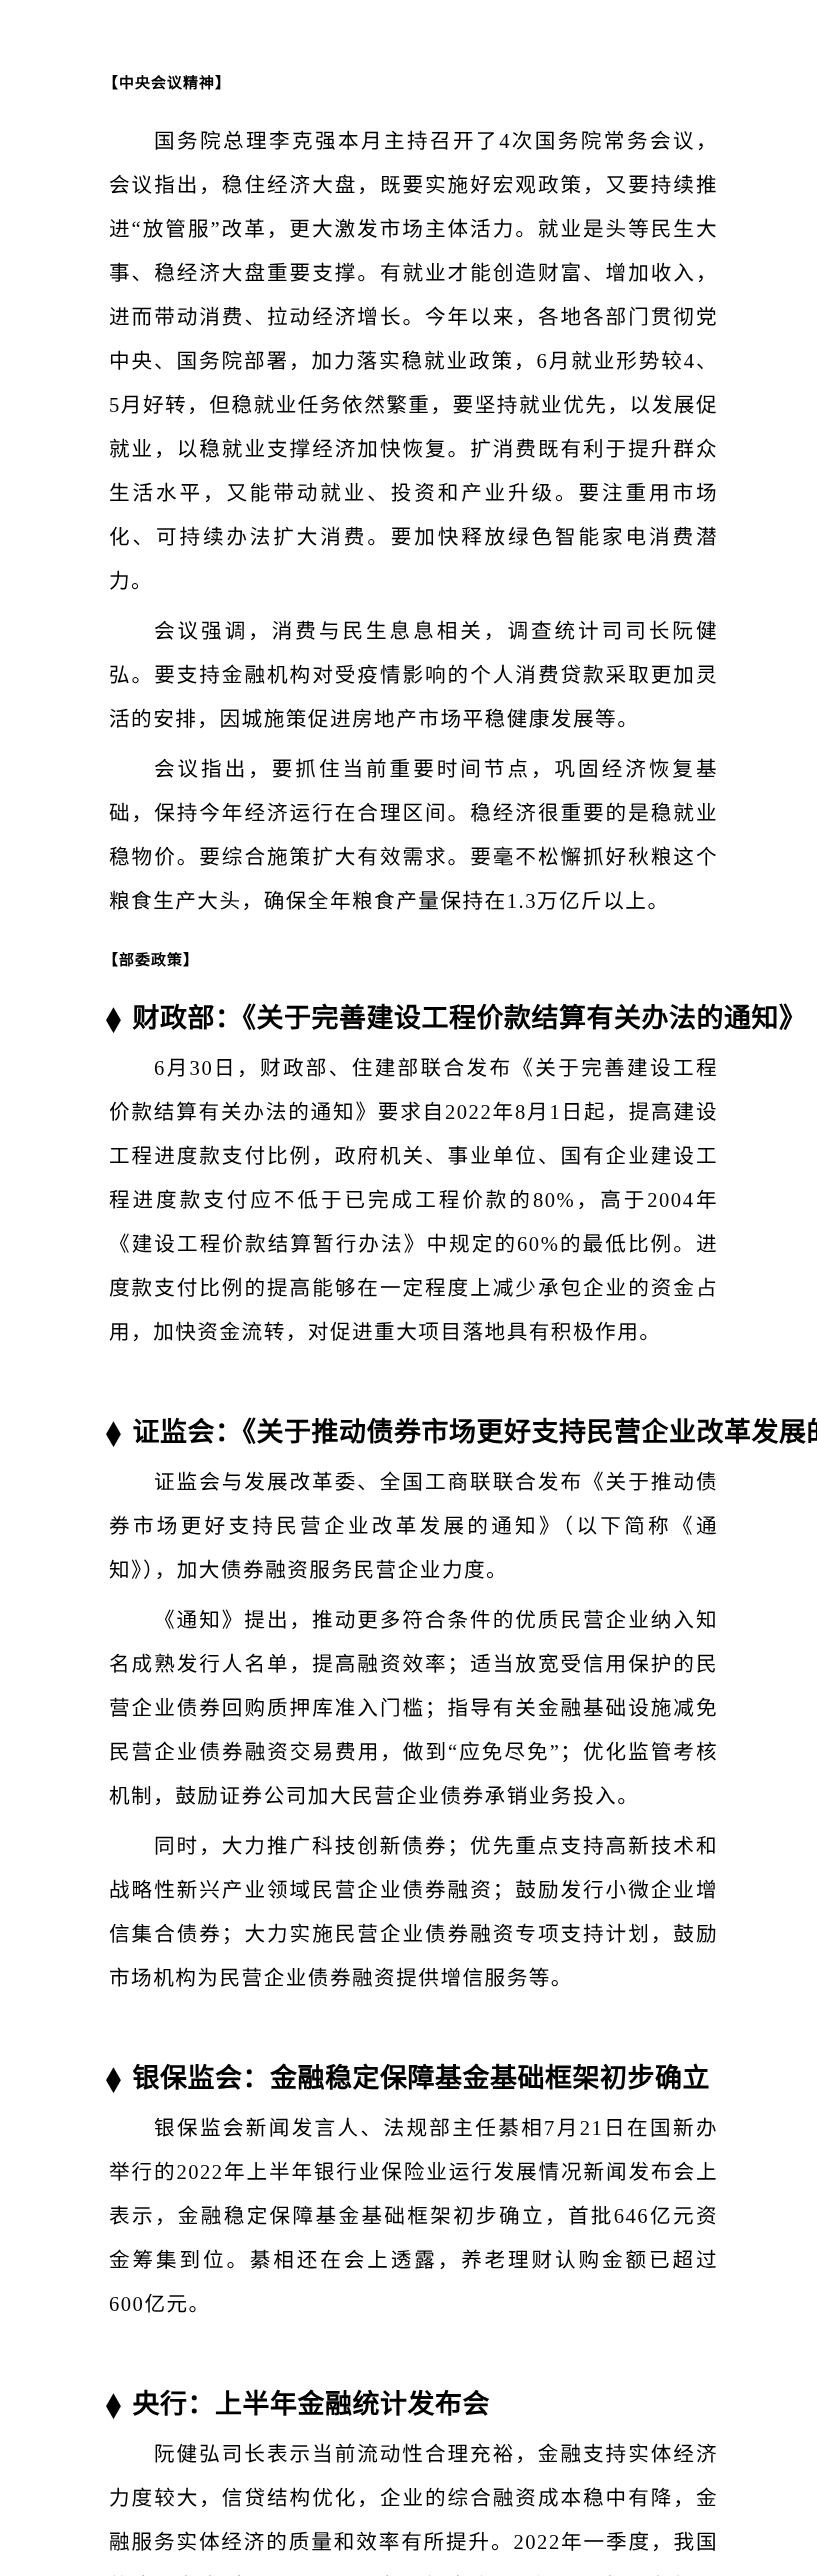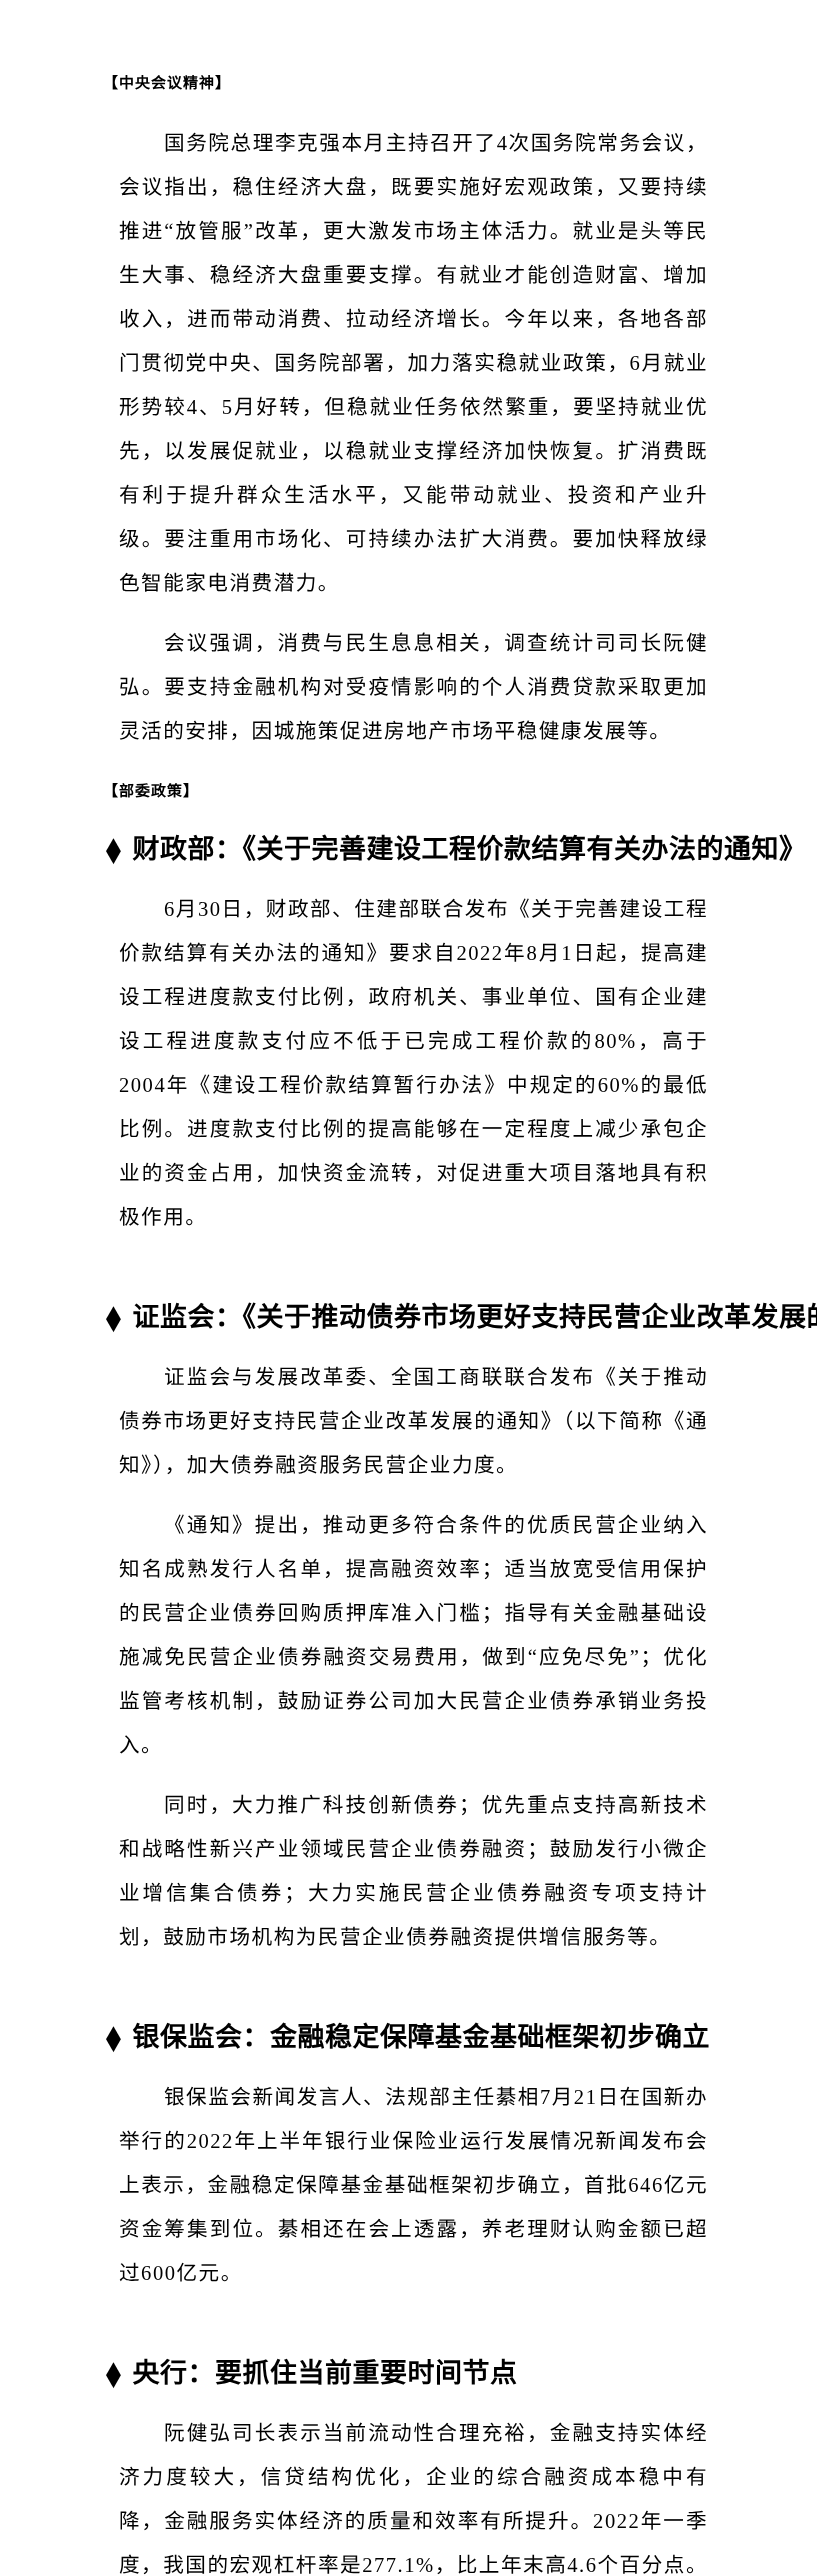--- a/index.html
+++ b/index.html
@@ -43,40 +43,41 @@
   }
   .bullet-marker {
     display: inline-block;
     transform: scale(0.72, 1.25);
     margin-right: 8.2px;
   }
   .body-paragraph {
     font-size: 20.6px;
     line-height: 44px;
     letter-spacing: 1.5px;
-    margin: 16px;
+    margin: 6px;
     text-indent: 45px;
     text-align: justify;
     text-justify: inter-ideograph;
   }
 </style>
 </head>
 <body>
 
 <div class="page">
   <main>
       <h1 class="section-title">【中央会议精神】</h1>
       <p class="body-paragraph">国务院总理李克强本月主持召开了4次国务院常务会议，会议指出，稳住经济大盘，既要实施好宏观政策，又要持续推进“放管服”改革，更大激发市场主体活力。就业是头等民生大事、稳经济大盘重要支撑。有就业才能创造财富、增加收入，进而带动消费、拉动经济增长。今年以来，各地各部门贯彻党中央、国务院部署，加力落实稳就业政策，6月就业形势较4、5月好转，但稳就业任务依然繁重，要坚持就业优先，以发展促就业，以稳就业支撑经济加快恢复。扩消费既有利于提升群众生活水平，又能带动就业、投资和产业升级。要注重用市场化、可持续办法扩大消费。要加快释放绿色智能家电消费潜力。</p>
       <p class="body-paragraph">会议强调，消费与民生息息相关，调查统计司司长阮健弘。要支持金融机构对受疫情影响的个人消费贷款采取更加灵活的安排，因城施策促进房地产市场平稳健康发展等。</p>
+      <p class="body-paragraph">会议指出，要抓住当前重要时间节点，巩固经济恢复基础，保持今年经济运行在合理区间。稳经济很重要的是稳就业稳物价。要综合施策扩大有效需求。要毫不松懈抓好秋粮这个粮食生产大头，确保全年粮食产量保持在1.3万亿斤以上。</p>
       <h1 class="section-title">【部委政策】</h1>
       <h2 class="bullet-heading"><span class="bullet-marker">◆</span><span>财政部：《关于完善建设工程价款结算有关办法的通知》</span></h2>
       <p class="body-paragraph">6月30日，财政部、住建部联合发布《关于完善建设工程价款结算有关办法的通知》要求自2022年8月1日起，提高建设工程进度款支付比例，政府机关、事业单位、国有企业建设工程进度款支付应不低于已完成工程价款的80%，高于2004年《建设工程价款结算暂行办法》中规定的60%的最低比例。进度款支付比例的提高能够在一定程度上减少承包企业的资金占用，加快资金流转，对促进重大项目落地具有积极作用。</p>
       <h2 class="bullet-heading"><span class="bullet-marker">◆</span><span>证监会：《关于推动债券市场更好支持民营企业改革发展的通知》</span></h2>
       <p class="body-paragraph">证监会与发展改革委、全国工商联联合发布《关于推动债券市场更好支持民营企业改革发展的通知》（以下简称《通知》），加大债券融资服务民营企业力度。</p>
       <p class="body-paragraph">《通知》提出，推动更多符合条件的优质民营企业纳入知名成熟发行人名单，提高融资效率；适当放宽受信用保护的民营企业债券回购质押库准入门槛；指导有关金融基础设施减免民营企业债券融资交易费用，做到“应免尽免”；优化监管考核机制，鼓励证券公司加大民营企业债券承销业务投入。</p>
       <p class="body-paragraph">同时，大力推广科技创新债券；优先重点支持高新技术和战略性新兴产业领域民营企业债券融资；鼓励发行小微企业增信集合债券；大力实施民营企业债券融资专项支持计划，鼓励市场机构为民营企业债券融资提供增信服务等。</p>
       <h2 class="bullet-heading"><span class="bullet-marker">◆</span><span>银保监会：金融稳定保障基金基础框架初步确立</span></h2>
       <p class="body-paragraph">银保监会新闻发言人、法规部主任綦相7月21日在国新办举行的2022年上半年银行业保险业运行发展情况新闻发布会上表示，金融稳定保障基金基础框架初步确立，首批646亿元资金筹集到位。綦相还在会上透露，养老理财认购金额已超过600亿元。</p>
-      <h2 class="bullet-heading"><span class="bullet-marker">◆</span><span>央行：要抓住当前重要时间节点</span></h2>
+      <h2 class="bullet-heading"><span class="bullet-marker">◆</span><span>央行：上半年金融统计发布会</span></h2>
       <p class="body-paragraph">阮健弘司长表示当前流动性合理充裕，金融支持实体经济力度较大，信贷结构优化，企业的综合融资成本稳中有降，金融服务实体经济的质量和效率有所提升。2022年一季度，我国的宏观杠杆率是277.1%，比上年末高4.6个百分点。今年以来，受国际局势变化和新一轮疫情的超预期影响，经济下行压力进一步加大。宏观杠杆率是总债务与GDP的比率，经济增速放缓会推动宏观杠杆率上升。</p>
     </main>
 </div>
 
 
 </body></html>

